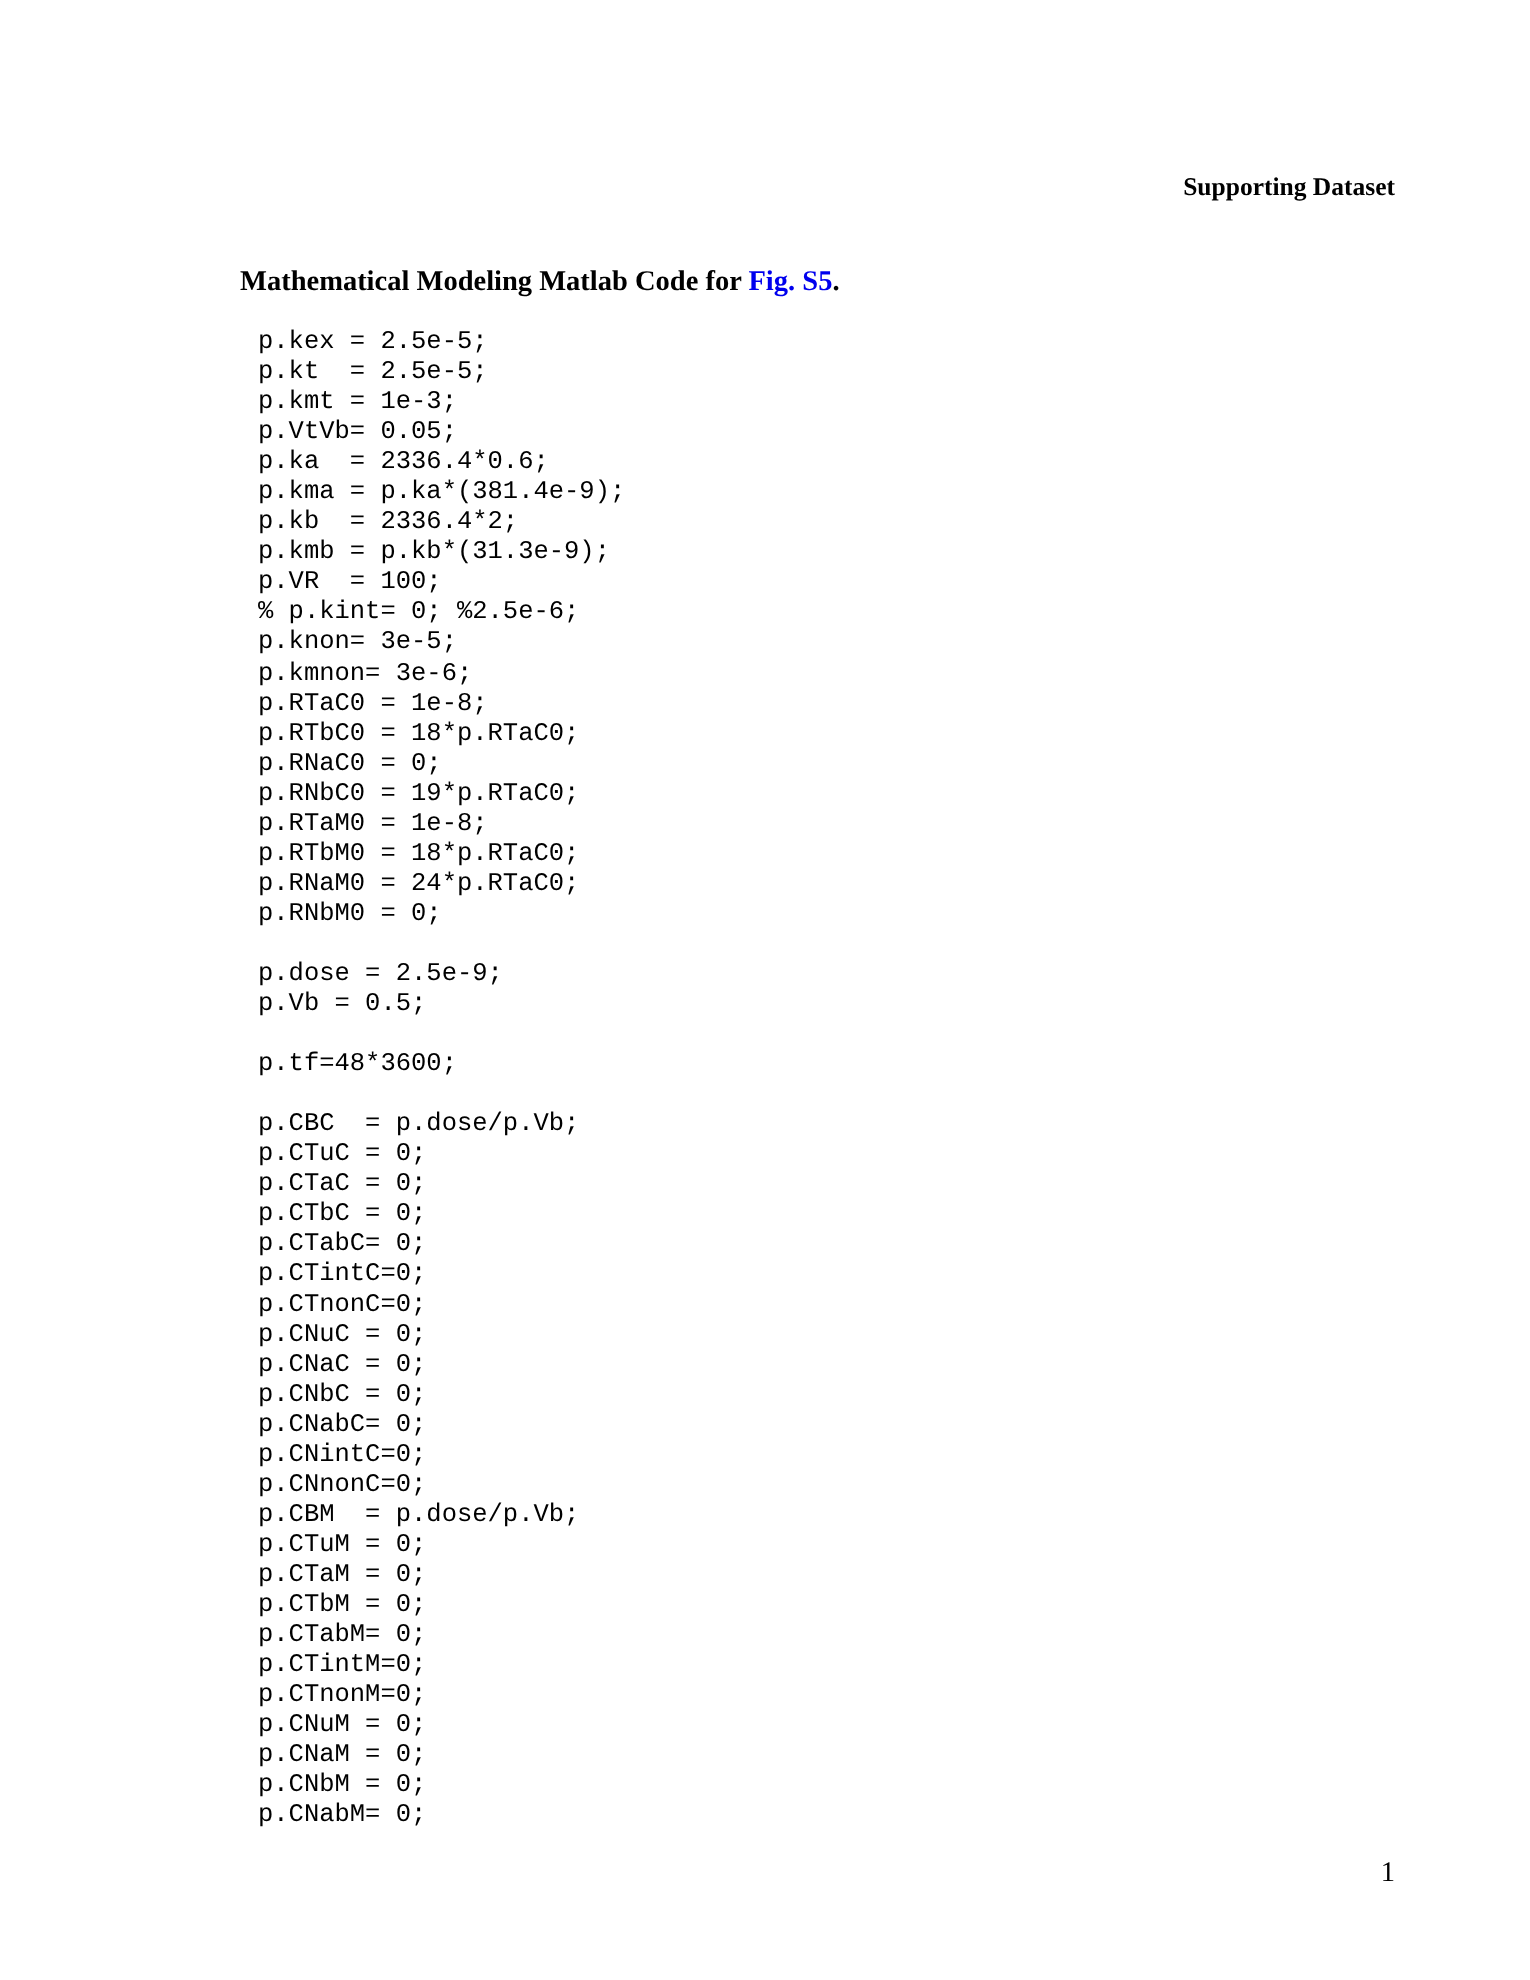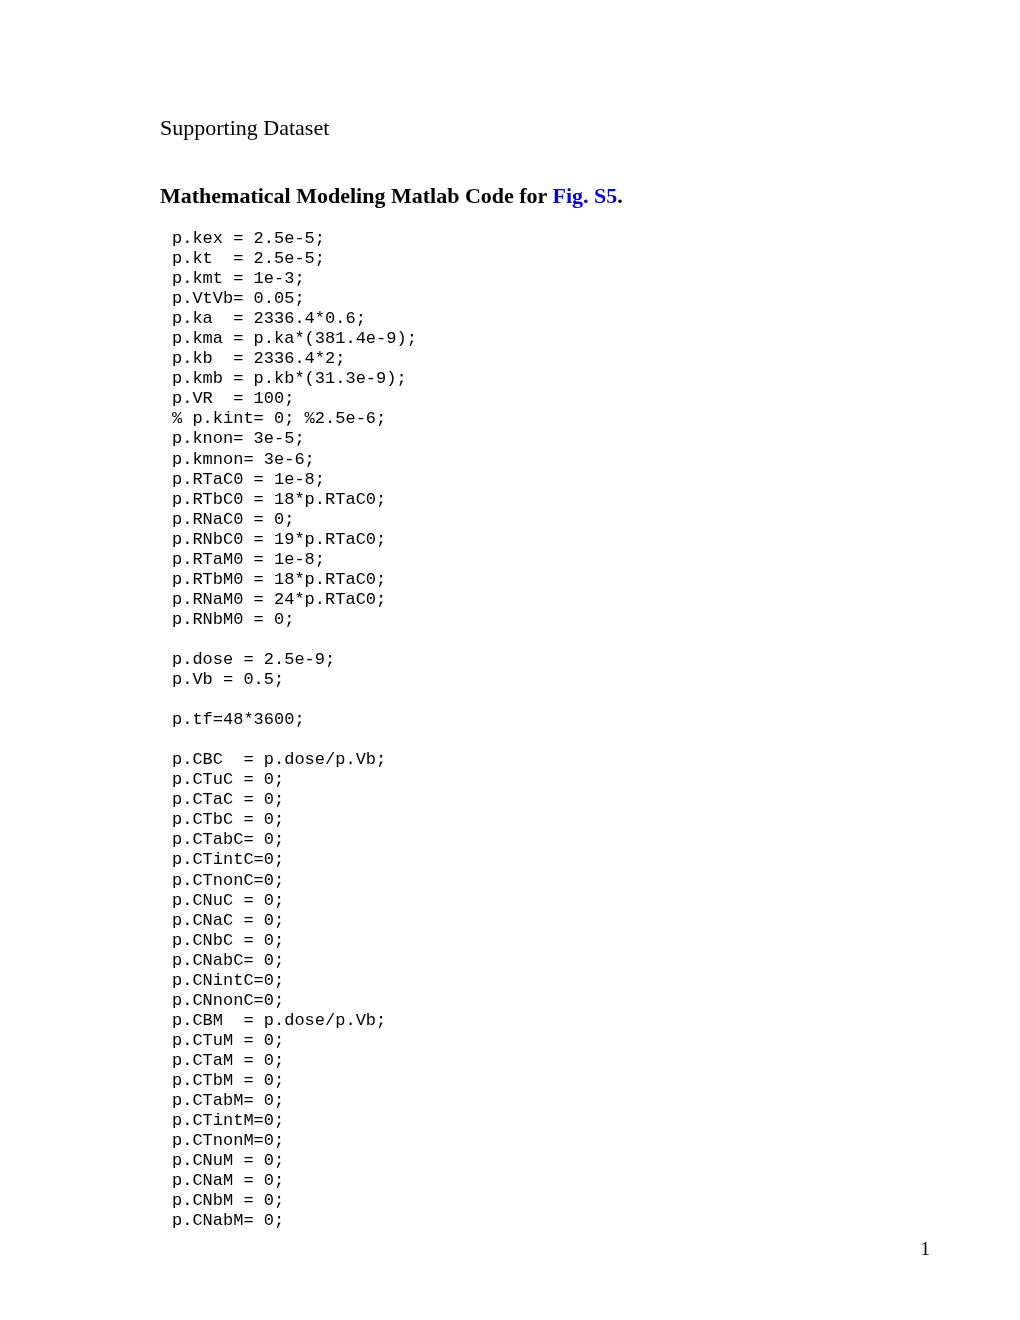--- a/index.html
+++ b/index.html
@@ -8,26 +8,27 @@
       margin: 0;
       padding: 0;
       width: 1020px;
       height: 1320px;
       position: relative;
     }
     .page {
       padding: 115px 90px 60px 160px;
     }
     h1 {
-      font-size: 22px;
-      font-weight: normal;
+      font-size: 17px;
+      font-weight: bold;
       margin: 0 0 42px 0;
+      text-align: right;
     }
     h2 {
-      font-size: 22px;
+      font-size: 19px;
       font-weight: bold;
       margin: 0 0 20px 0;
     }
     .figure-link {
       color: #0000EE;
     }
     pre {
       font-family: "Courier New", Courier, monospace;
       font-size: 17px;
       line-height: 1.18;

